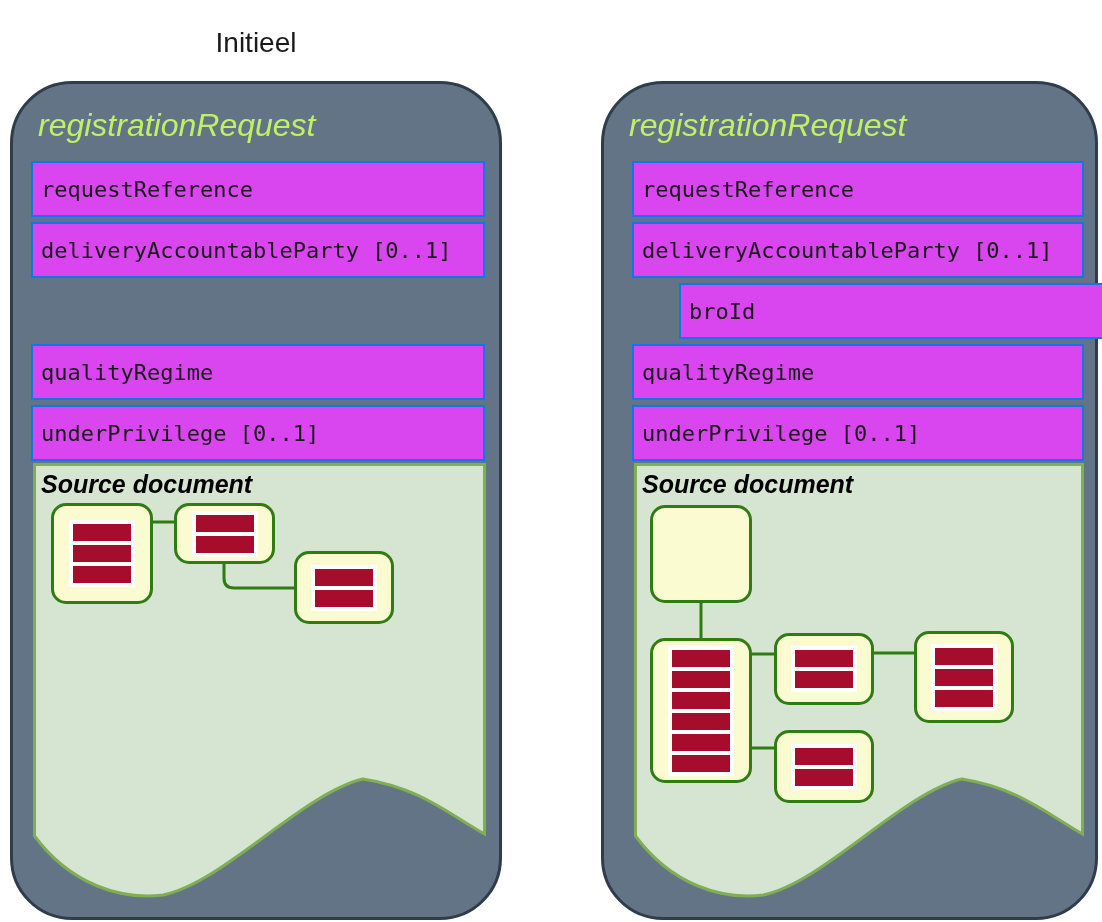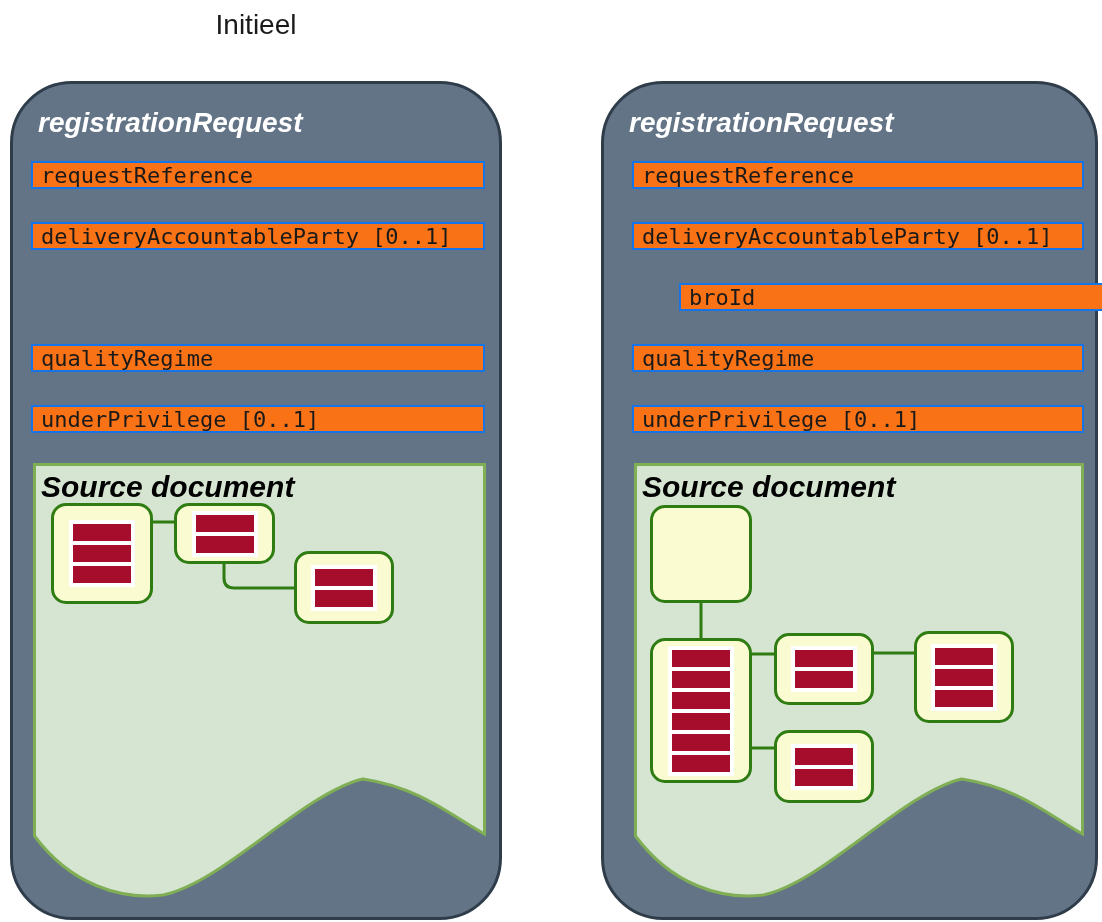--- a/index.html
+++ b/index.html
@@ -1,46 +1,46 @@
 <!DOCTYPE html>
 <html><head>
 <meta charset="utf-8">
 <style>
   html,body{margin:0;padding:0;background:#ffffff;}
   .canvas{
     position:relative; width:1102px; height:922px; background:#ffffff;
     font-family:"Liberation Sans", sans-serif; overflow:hidden;
   }
   .col-title{
-    position:absolute; top:6px; height:38px; line-height:38px;
+    position:absolute; top:24px; height:38px; line-height:38px;
     font-size:28px; color:#1a1a1a; text-align:center; white-space:nowrap;
   }
   .panel{
     position:absolute; top:81px; height:839px;
     background:#637487; border:3px solid #2f3c4a; border-radius:62px;
     box-sizing:border-box;
   }
   .panel-header{
     position:absolute; top:23px; left:25px;
-    font-size:28px; font-weight:bold; font-style:italic; color:#ffffff;
+    font-size:32px; font-weight:normal; font-style:italic; color:#bef264;
     white-space:nowrap;
   }
   .field{
-    position:absolute; height:28px; box-sizing:border-box;
-    background:#f97316; border:2px solid #1474e8;
+    position:absolute; height:56px; box-sizing:border-box;
+    background:#d946ef; border:2px solid #1474e8;
     font-family:"DejaVu Sans Mono", monospace; font-size:22px; color:#1a1a1a;
     display:flex; align-items:center; padding-left:8px; white-space:nowrap;
     overflow:hidden;
   }
   .greenarea{ position:absolute; top:379px; height:440px; }
   .greenarea-bg{ position:absolute; left:0; top:0; width:100%; height:100%; z-index:0; }
   .connectors{ position:absolute; left:0; top:0; width:100%; height:100%; z-index:1; }
   .src-label{
     position:absolute; top:7px; left:8px; z-index:3;
-    font-size:30px; font-weight:bold; font-style:italic; color:#000000;
+    font-size:25px; font-weight:bold; font-style:italic; color:#000000;
     white-space:nowrap;
   }
   .docbox{
     position:absolute; z-index:2; box-sizing:border-box;
     background:#fbfbd2; border:3px solid #2f7d12; border-radius:15px;
     display:flex; align-items:center; justify-content:center;
   }
   .backing{
     background:#ffffff; padding:4px;
     display:flex; flex-direction:column; gap:4px;

